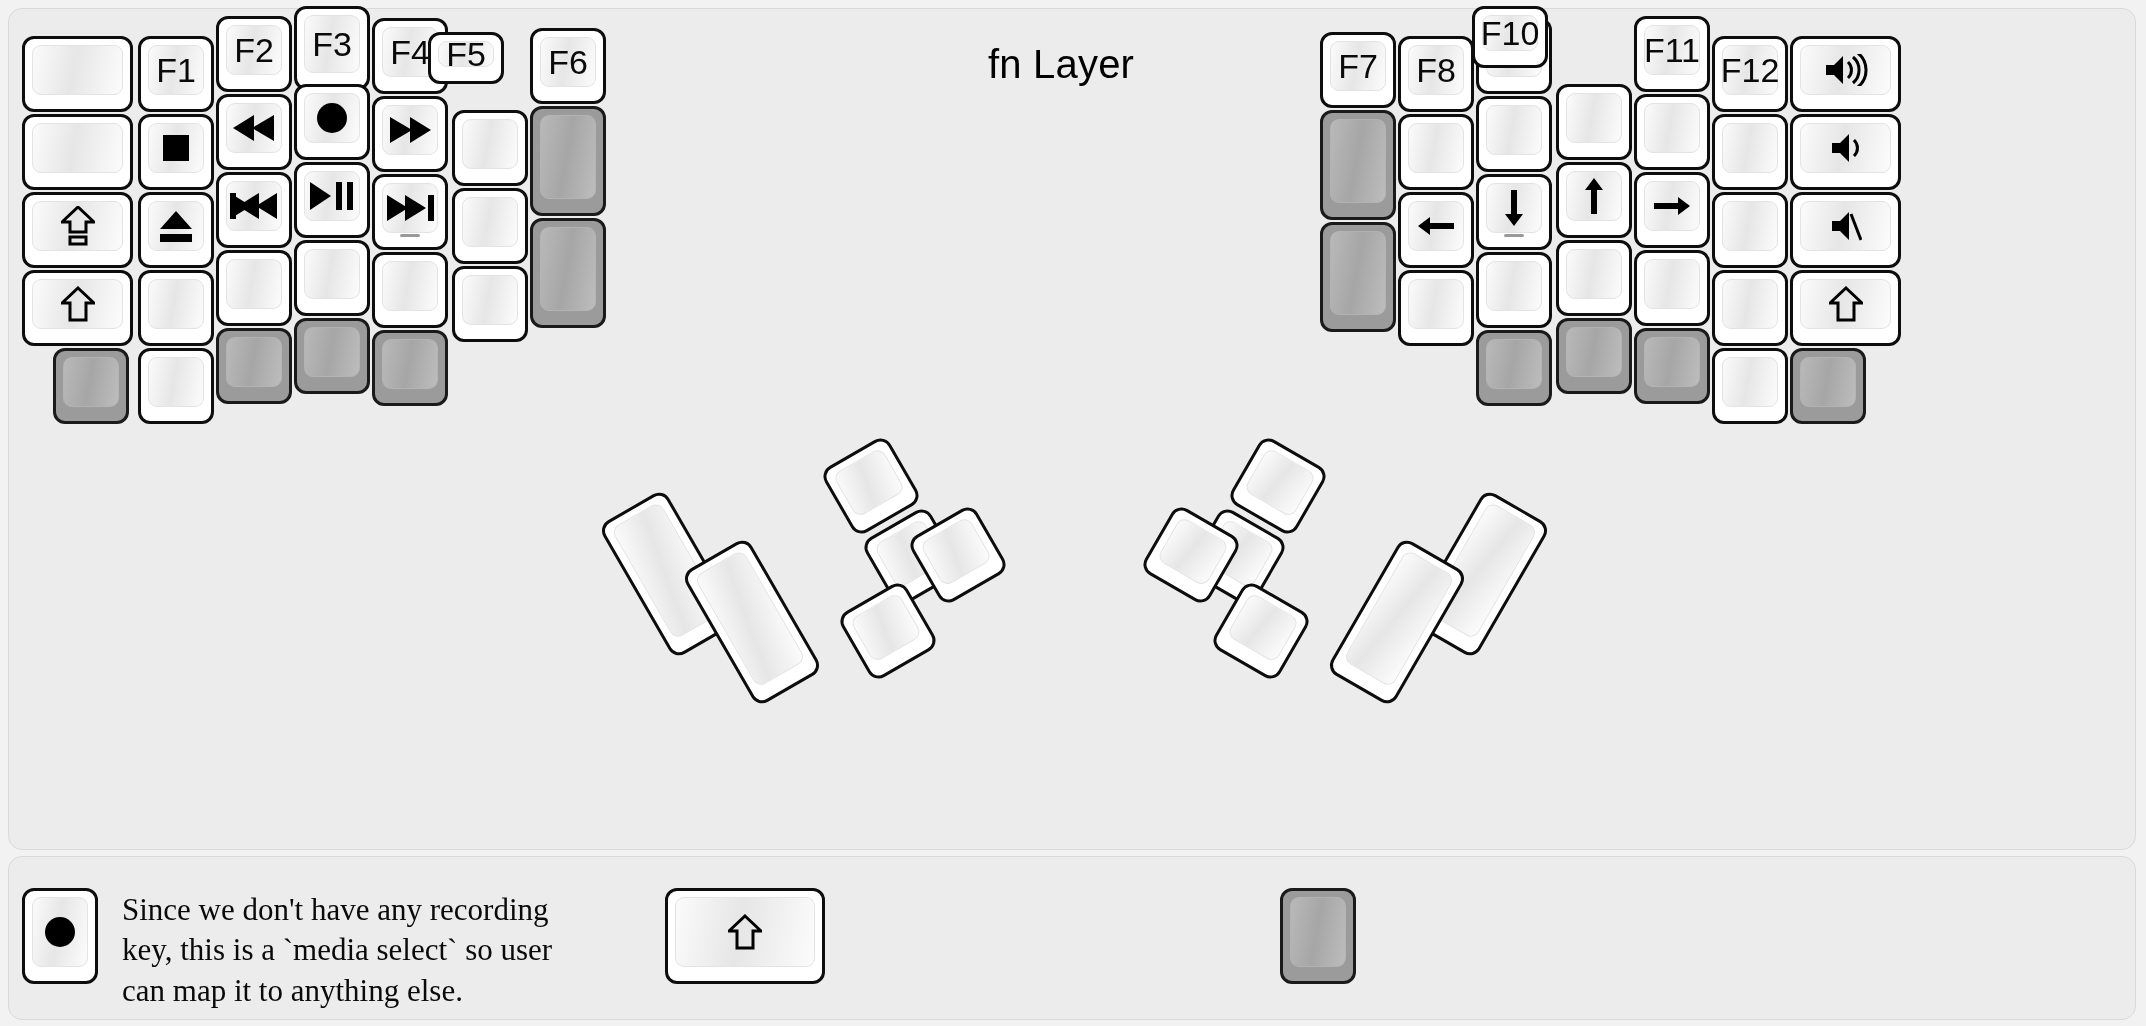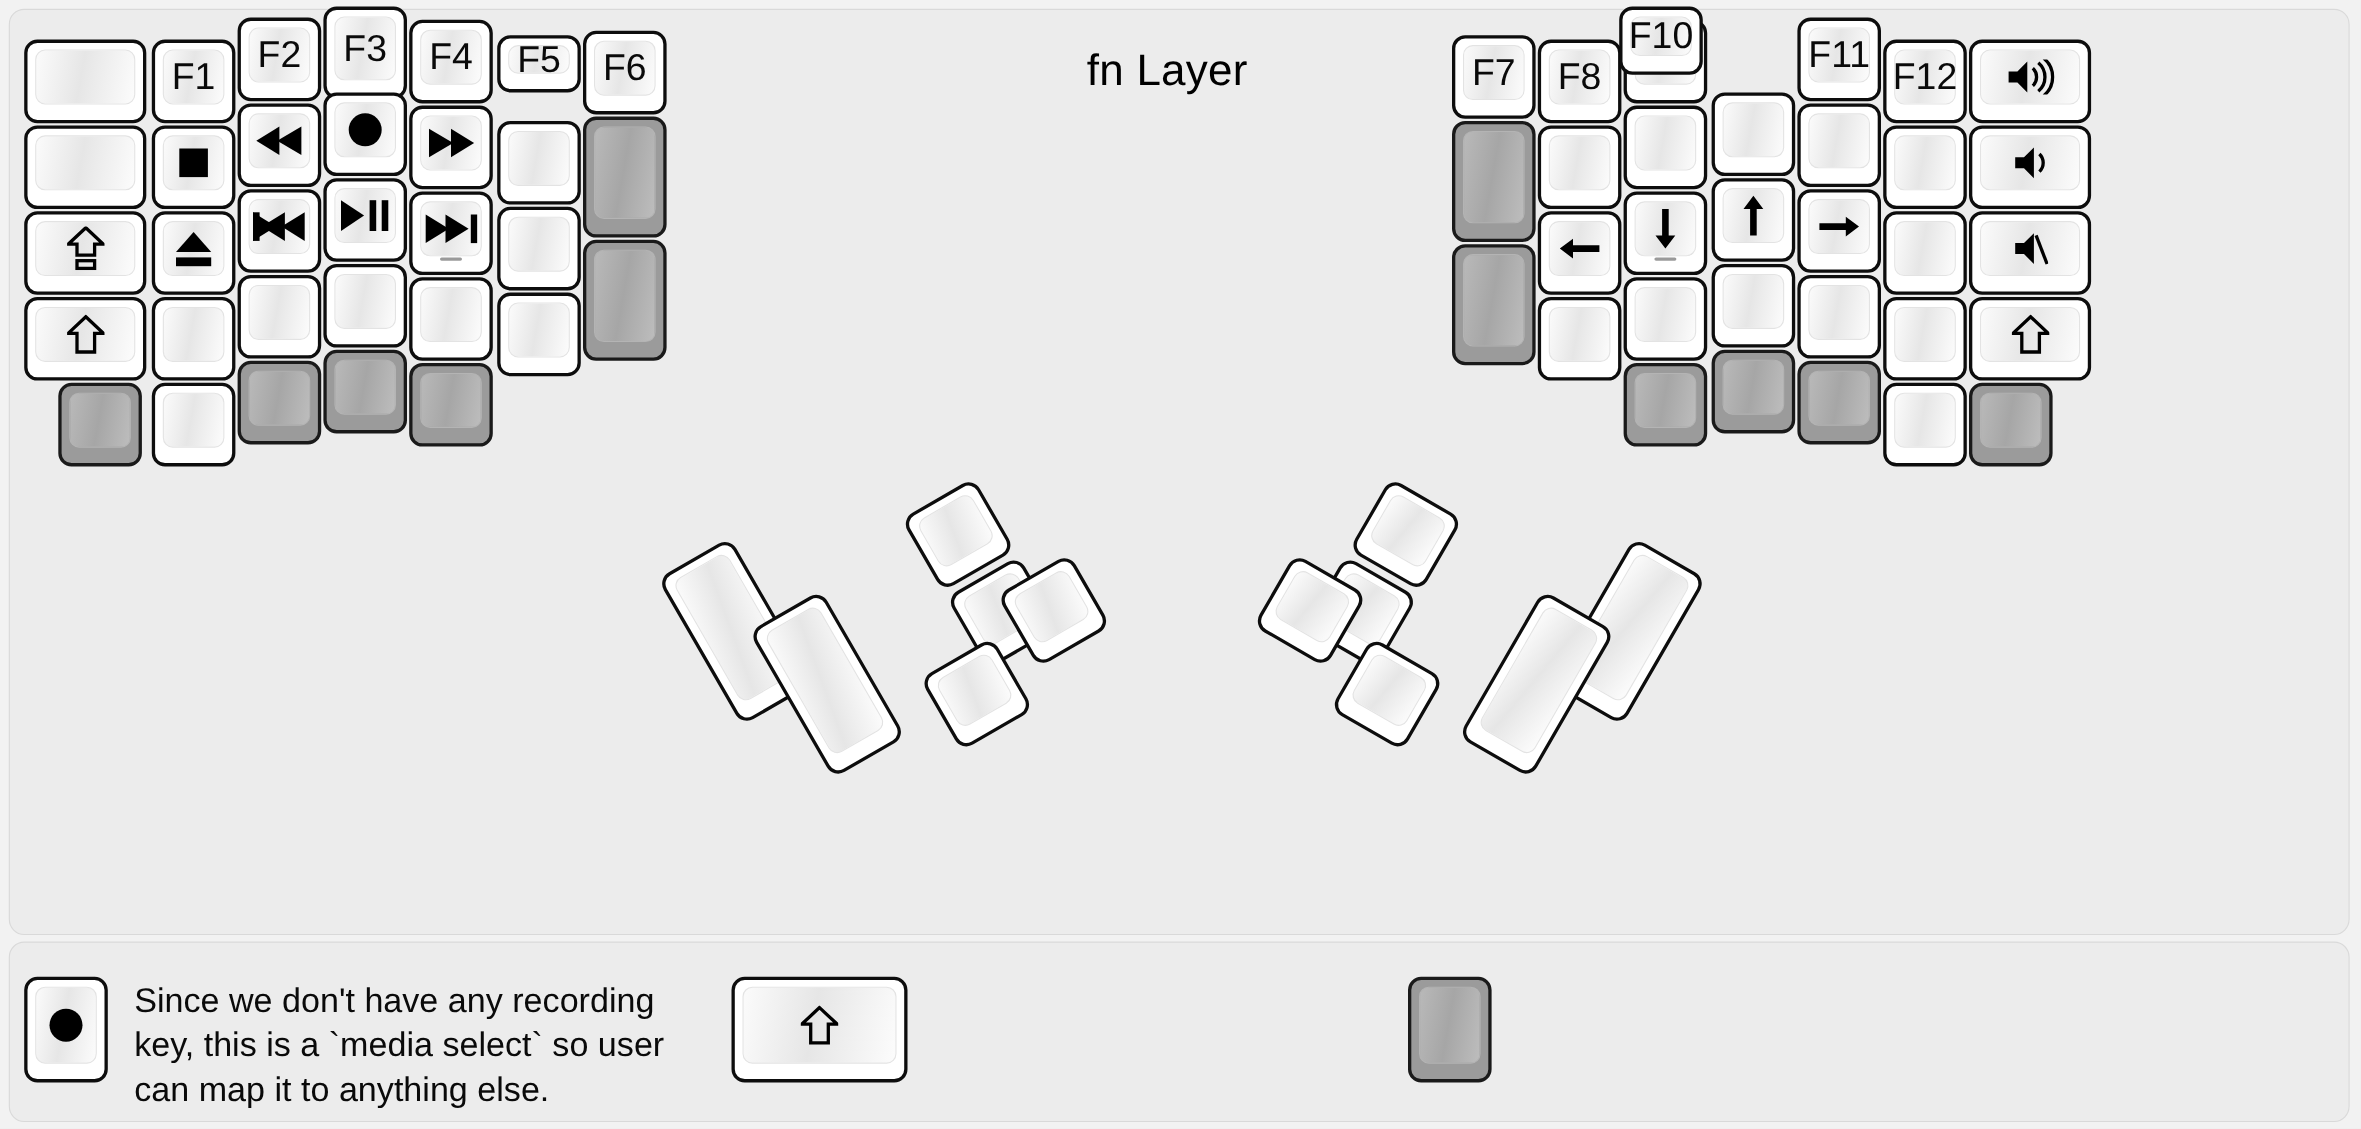--- a/index.html
+++ b/index.html
@@ -55,21 +55,21 @@
   }
   .glyph{font-size:34px;color:#000;line-height:1;}
   .underbar{
     position:absolute;bottom:10px;left:50%;
     transform:translateX(-50%);
     width:20px;height:3px;background:#9a9a9a;border-radius:2px;
   }
   svg{display:block;}
 
   
-  .legend-item{position:absolute;display:flex;align-items:flex-start;}
+  .legend-item{position:absolute;display:flex;align-items:flex-start;font-family:Liberation Serif, serif;}
   .legend-key{position:relative;flex:0 0 auto;}
   .legend-text{
     margin-left:24px;
     font-size:31px;line-height:1.30;color:#0a0a0a;
     white-space:pre-line;
     padding-top:2px;
   }
 </style>
 </head>
 <body>
@@ -230,21 +230,21 @@
           </span>
         </div>
         <span class="underbar"></span>
       </div>
       <div class="key" style="left: 372px; top: 252px; width: 76px; height: 76px;">
         <div class="cap"></div>
       </div>
       <div class="key trans" style="left: 372px; top: 330px; width: 76px; height: 76px;">
         <div class="cap"></div>
       </div>
-      <div class="key" style="left: 452px; top: 32px; width: 76px; height: 52px;">
+      <div class="key" style="left: 428px; top: 32px; width: 76px; height: 52px;">
         <div class="cap">
           <span class="lbl">F5</span>
         </div>
       </div>
       <div class="key" style="left: 452px; top: 110px; width: 76px; height: 76px;">
         <div class="cap"></div>
       </div>
       <div class="key" style="left: 452px; top: 188px; width: 76px; height: 76px;">
         <div class="cap"></div>
       </div>

